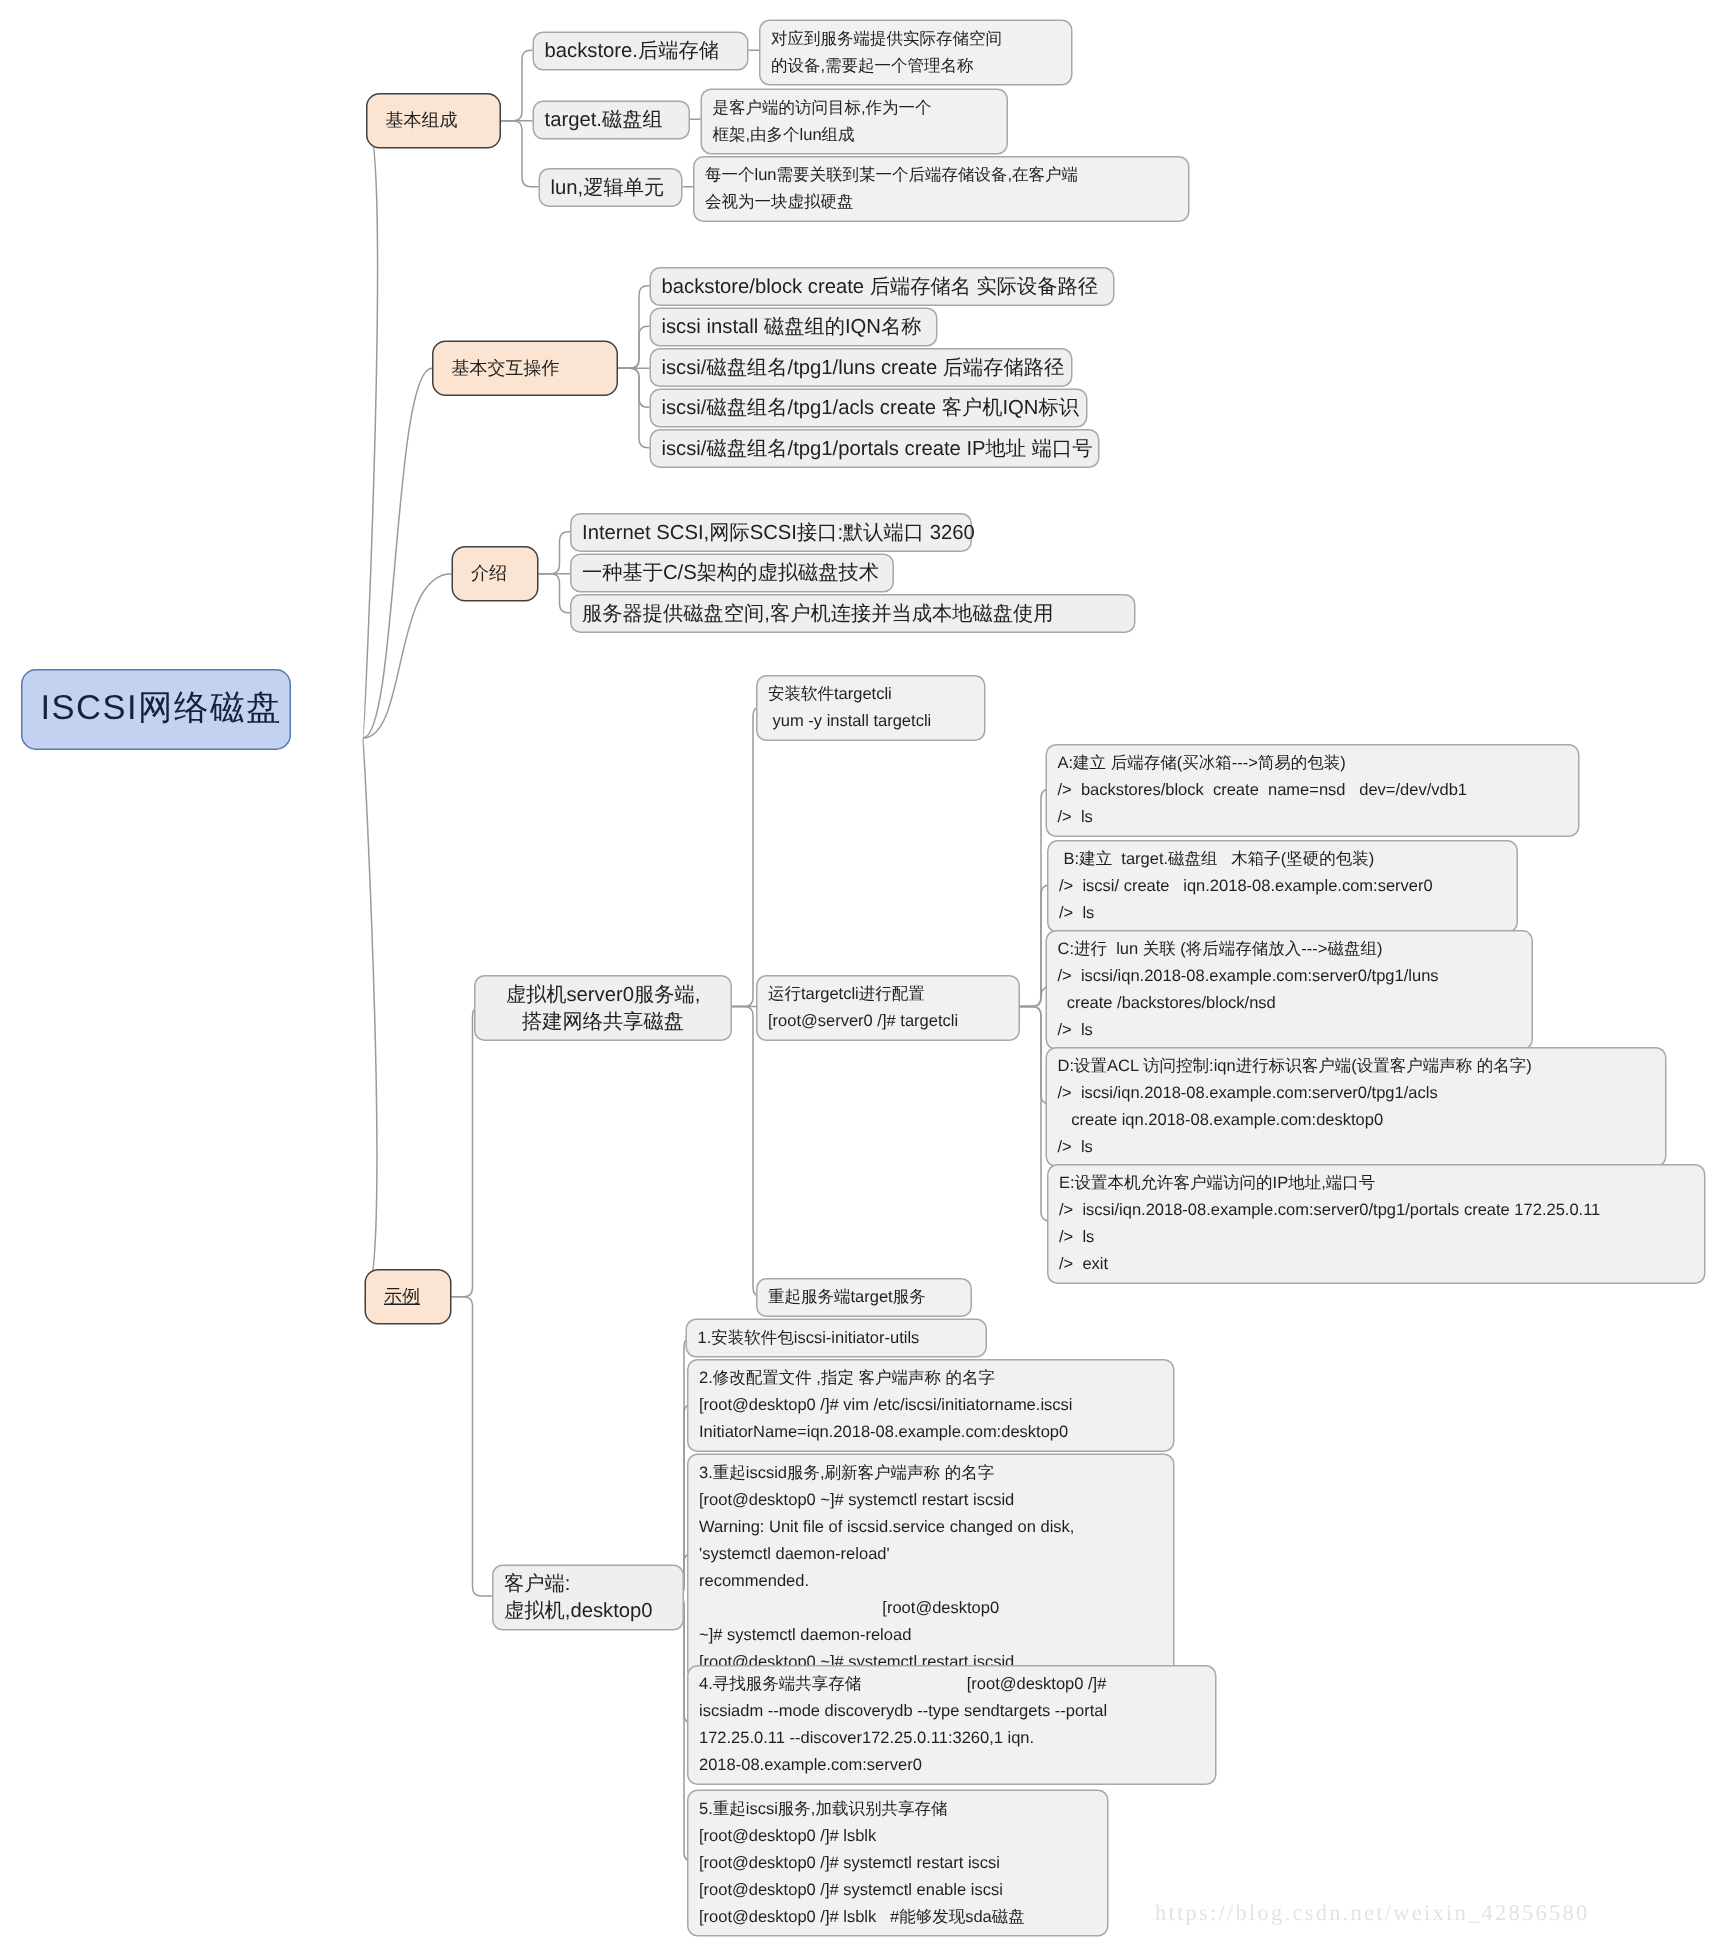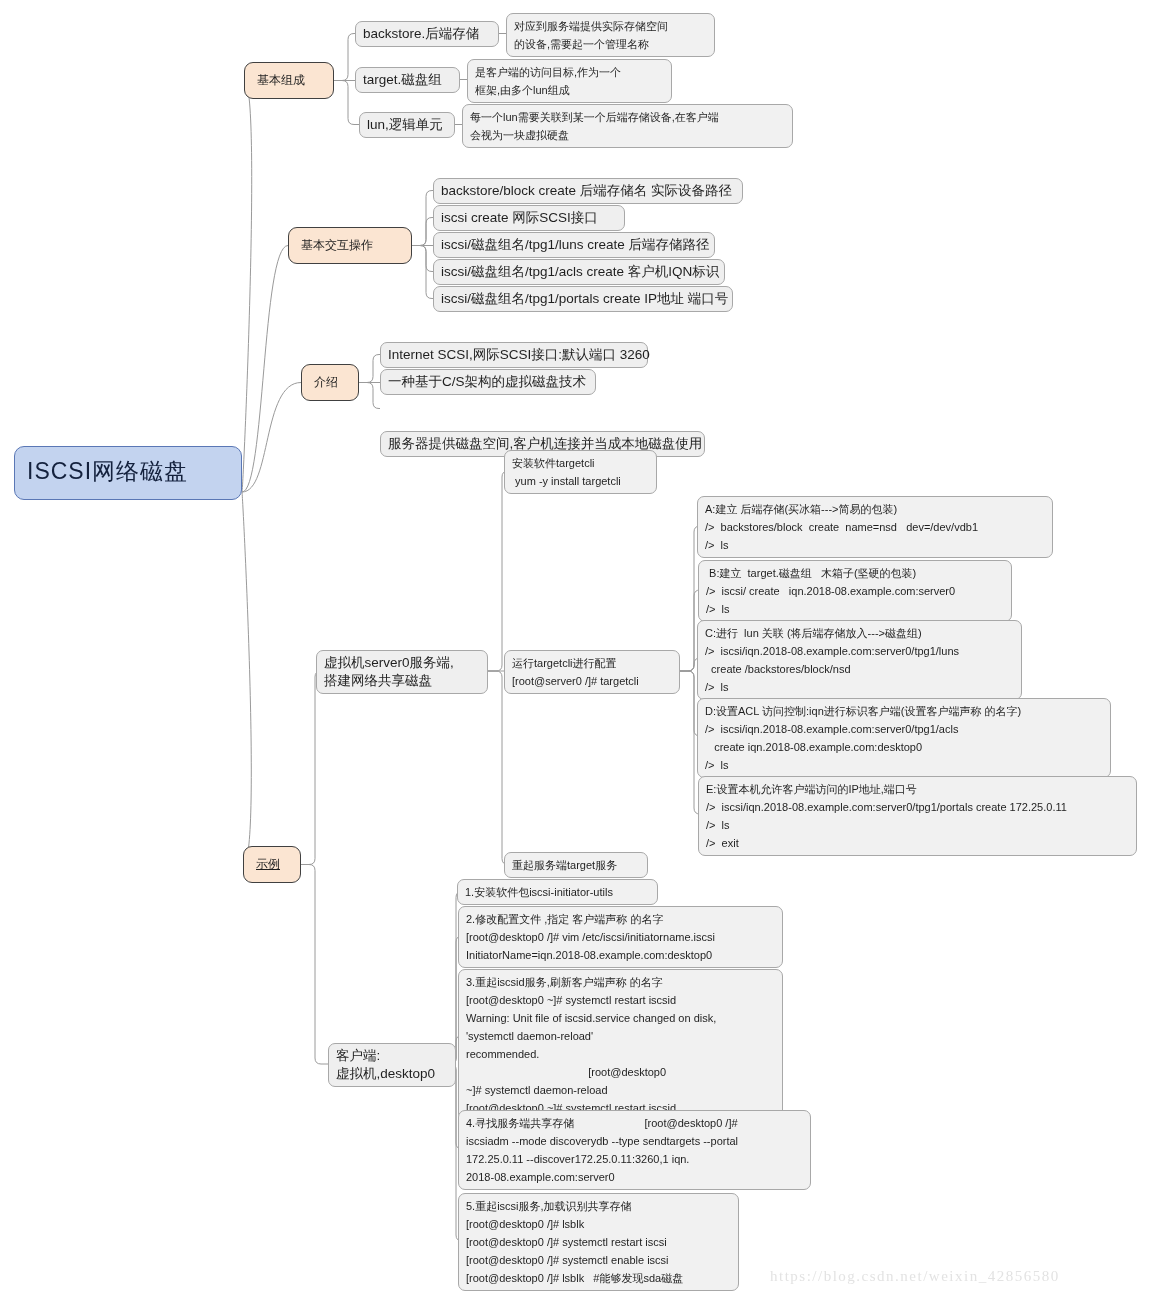--- a/index.html
+++ b/index.html
@@ -95,43 +95,43 @@
       <path d="M680,671 H688 Q694,671 694,677 V808 Q694,814 700,814 H698" fill="none" stroke="#9a9a9a" stroke-width="1"></path>
       <path d="M488,671 H496 Q502,671 502,677 V858.5 Q502,864.5 508,864.5 H504" fill="none" stroke="#9a9a9a" stroke-width="1"></path>
       <path d="M301,864.5 H309 Q315,864.5 315,870.5 V1058 Q315,1064 321,1064 H328" fill="none" stroke="#9a9a9a" stroke-width="1"></path>
       <path d="M442,1064 H450 Q456,1064 456,1058 V897.5 Q456,891.5 462,891.5 H457" fill="none" stroke="#9a9a9a" stroke-width="1"></path>
       <path d="M442,1064 H450 Q456,1064 456,1058 V942 Q456,936 462,936 H458" fill="none" stroke="#9a9a9a" stroke-width="1"></path>
       <path d="M442,1064 H450 Q456,1064 456,1058 V1041.5 Q456,1035.5 462,1035.5 H458" fill="none" stroke="#9a9a9a" stroke-width="1"></path>
       <path d="M442,1064 H450 Q456,1064 456,1070 V1143 Q456,1149 462,1149 H458" fill="none" stroke="#9a9a9a" stroke-width="1"></path>
       <path d="M442,1064 H450 Q456,1064 456,1070 V1235 Q456,1241 462,1241 H458" fill="none" stroke="#9a9a9a" stroke-width="1"></path>
     </svg>
   <div id="nodes">
-      <div class="node root" style="left: 14px; top: 446px; width: 228px; min-height: 54px; padding-left: 12px;">ISCSI网络磁盘</div>
+      <div class="node root" style="left: 14px; top: 446px; width: 180px; min-height: 54px; padding-left: 12px;">ISCSI网络磁盘</div>
       <div class="node lvl1" style="left: 244px; top: 62px; width: 90px; min-height: 37px;">基本组成</div>
       <div class="node lvl2" style="left: 355px; top: 21px; width: 144px; min-height: 25px;">backstore.后端存储</div>
       <div class="node leaf" style="left: 506px; top: 13px; width: 209px; min-height: 42px;">对应到服务端提供实际存储空间
 的设备,需要起一个管理名称</div>
       <div class="node lvl2" style="left: 355px; top: 67px; width: 105px; min-height: 25px;">target.磁盘组</div>
       <div class="node leaf" style="left: 467px; top: 59px; width: 205px; min-height: 42px;">是客户端的访问目标,作为一个
 框架,由多个lun组成</div>
       <div class="node lvl2" style="left: 359px; top: 112px; width: 96px; min-height: 25px;">lun,逻辑单元</div>
       <div class="node leaf" style="left: 462px; top: 104px; width: 331px; min-height: 42px;">每一个lun需要关联到某一个后端存储设备,在客户端
 会视为一块虚拟硬盘</div>
       <div class="node lvl1" style="left: 288px; top: 227px; width: 124px; min-height: 37px;">基本交互操作</div>
       <div class="node lvl2" style="left: 433px; top: 178px; width: 310px; min-height: 25px;">backstore/block create 后端存储名 实际设备路径</div>
-      <div class="node lvl2" style="left: 433px; top: 205px; width: 192px; min-height: 25px;">iscsi create 网际SCSI接口</div>
+      <div class="node lvl2" style="left: 433px; top: 205px; width: 192px; min-height: 25px;">iscsi install 磁盘组的IQN名称</div>
       <div class="node lvl2" style="left: 433px; top: 232px; width: 282px; min-height: 25px;">iscsi/磁盘组名/tpg1/luns create 后端存储路径</div>
       <div class="node lvl2" style="left: 433px; top: 259px; width: 292px; min-height: 25px;">iscsi/磁盘组名/tpg1/acls create 客户机IQN标识</div>
       <div class="node lvl2" style="left: 433px; top: 286px; width: 300px; min-height: 25px;">iscsi/磁盘组名/tpg1/portals create IP地址 端口号</div>
       <div class="node lvl1" style="left: 301px; top: 364px; width: 58px; min-height: 37px;">介绍</div>
       <div class="node lvl2" style="left: 380px; top: 342px; width: 268px; min-height: 25px;">Internet SCSI,网际SCSI接口:默认端口 3260</div>
       <div class="node lvl2" style="left: 380px; top: 369px; width: 216px; min-height: 25px;">一种基于C/S架构的虚拟磁盘技术</div>
-      <div class="node lvl2" style="left: 380px; top: 396px; width: 325px; min-height: 25px; margin-top: 35px;">服务器提供磁盘空间,客户机连接并当成本地磁盘使用</div>
+      <div class="node lvl2" style="left: 380px; top: 396px; width: 377px; min-height: 25px;">服务器提供磁盘空间,客户机连接并当成本地磁盘使用</div>
       <div class="node lvl1" style="left: 243px; top: 846px; width: 58px; min-height: 37px; text-decoration: underline;">示例</div>
-      <div class="node lvl2" style="left: 316px; top: 650px; width: 172px; min-height: 42px;">虚拟机server0服务端,
+      <div class="node lvl2" style="left: 316px; top: 650px; width: 172px; min-height: 42px; text-align: center;">虚拟机server0服务端,
 搭建网络共享磁盘</div>
       <div class="node leaf" style="left: 504px; top: 450px; width: 153px; min-height: 42px;">安装软件targetcli
  yum -y install targetcli</div>
       <div class="node leaf" style="left: 504px; top: 650px; width: 176px; min-height: 42px;">运行targetcli进行配置
 [root@server0 /]# targetcli</div>
       <div class="node leaf" style="left: 697px; top: 496px; width: 356px; min-height: 60px;">A:建立 后端存储(买冰箱---&gt;简易的包装)
 /&gt;  backstores/block  create  name=nsd   dev=/dev/vdb1
 /&gt;  ls</div>
       <div class="node leaf" style="left: 698px; top: 560px; width: 314px; min-height: 60px;"> B:建立  target.磁盘组   木箱子(坚硬的包装)
 /&gt;  iscsi/ create   iqn.2018-08.example.com:server0

